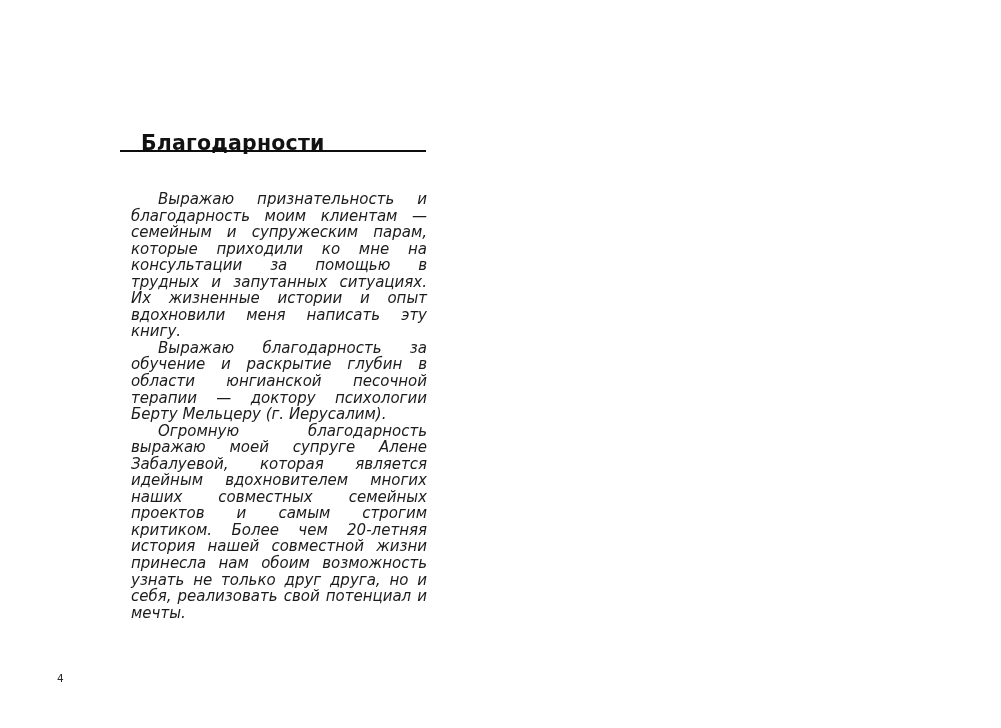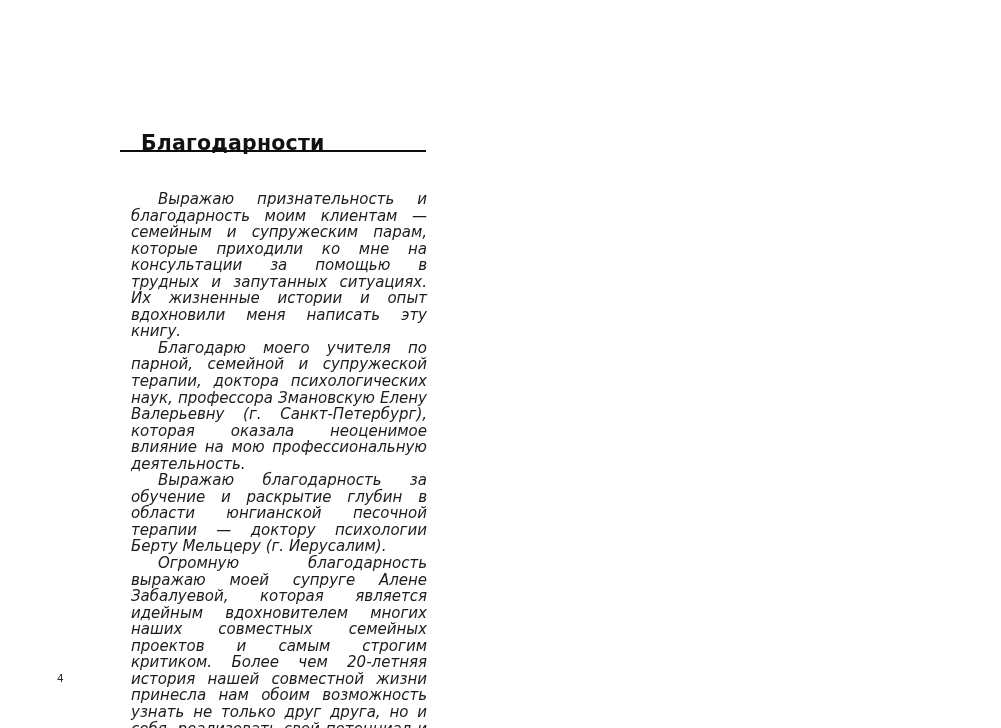--- a/index.html
+++ b/index.html
@@ -88,21 +88,20 @@
 
 <div class="spread">
 
   <div class="page page-left">
 
     <div class="chapter-head head-left">Благодарности</div>
     <div class="head-rule rule-left"></div>
 
     <div class="col col-left">
       <p>Выражаю признательность и благодарность моим клиентам — семейным и супружеским парам, которые приходили ко мне на консультации за помощью в трудных и запутанных ситуациях. Их жизненные истории и опыт вдохновили меня написать эту книгу.</p>
-      <p>Благодарю моего учителя по парной, семейной и супружеской терапии, доктора психологических наук, профессора Змановскую Елену Валерьевну (г. Санкт-Петербург), которая оказала неоценимое влияние на мою профессиональную деятельность.</p>
       <p>Выражаю благодарность за обучение и раскрытие глубин в области юнгианской песочной терапии — доктору психологии Берту Мельцеру (г. Иерусалим).</p>
       <p>Огромную благодарность выражаю моей супруге Алене Забалуевой, которая является идейным вдохновителем многих наших совместных семейных проектов и самым строгим критиком. Более чем 20-летняя история нашей совместной жизни принесла нам обоим возможность узнать не только друг друга, но и себя, реализовать свой потенциал и мечты.</p>
     </div>
 
     <div class="folio folio-left">4</div>
   </div>
 
   <div class="page page-right">
 
     

